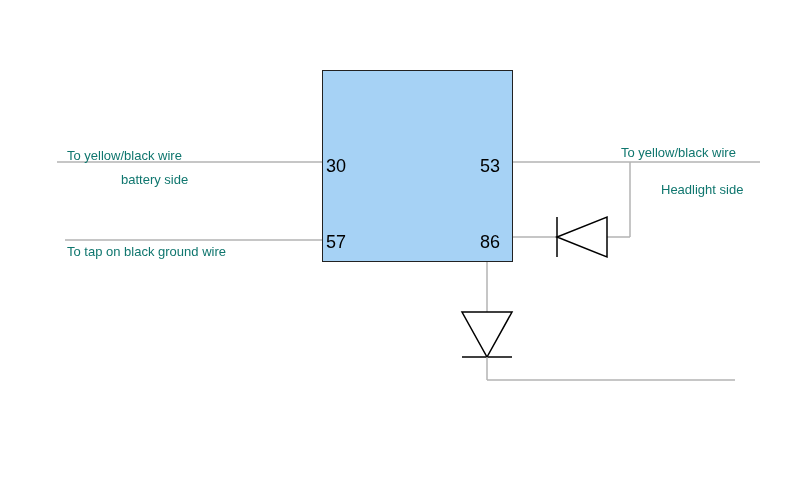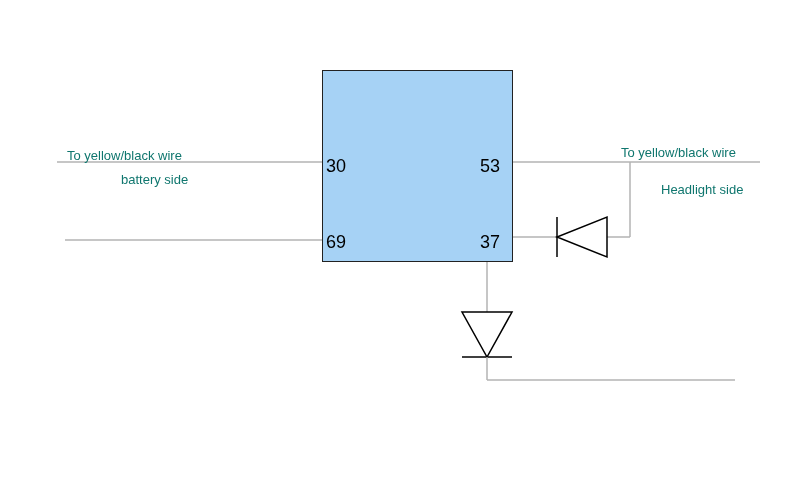--- a/index.html
+++ b/index.html
@@ -87,21 +87,22 @@
     </g>
     <line x1="487" y1="357" x2="487" y2="380" stroke="#b3b3b3" stroke-width="1.5"></line>
 
     <line x1="487" y1="380" x2="735" y2="380" stroke="#b3b3b3" stroke-width="1.5"></line>
   </svg>
 
   <div class="relay-box"></div>
 
   <div class="pin-label pin-30">30</div>
   <div class="pin-label pin-87">53</div>
-  <div class="pin-label pin-85">69</div>
-  <div class="pin-label pin-86">37</div>
+  <div class="pin-label pin-85">57</div>
+  <div class="pin-label pin-86">86</div>
 
   <div class="wire-label lbl-left-top">To yellow/black wire</div>
   <div class="wire-label lbl-left-top2">battery side</div>
+  <div class="wire-label lbl-left-bottom">To tap on black ground wire</div>
   <div class="wire-label lbl-right-top">To yellow/black wire</div>
   <div class="wire-label lbl-right-top2">Headlight side</div>
 
 </div>
 
 </body></html>

